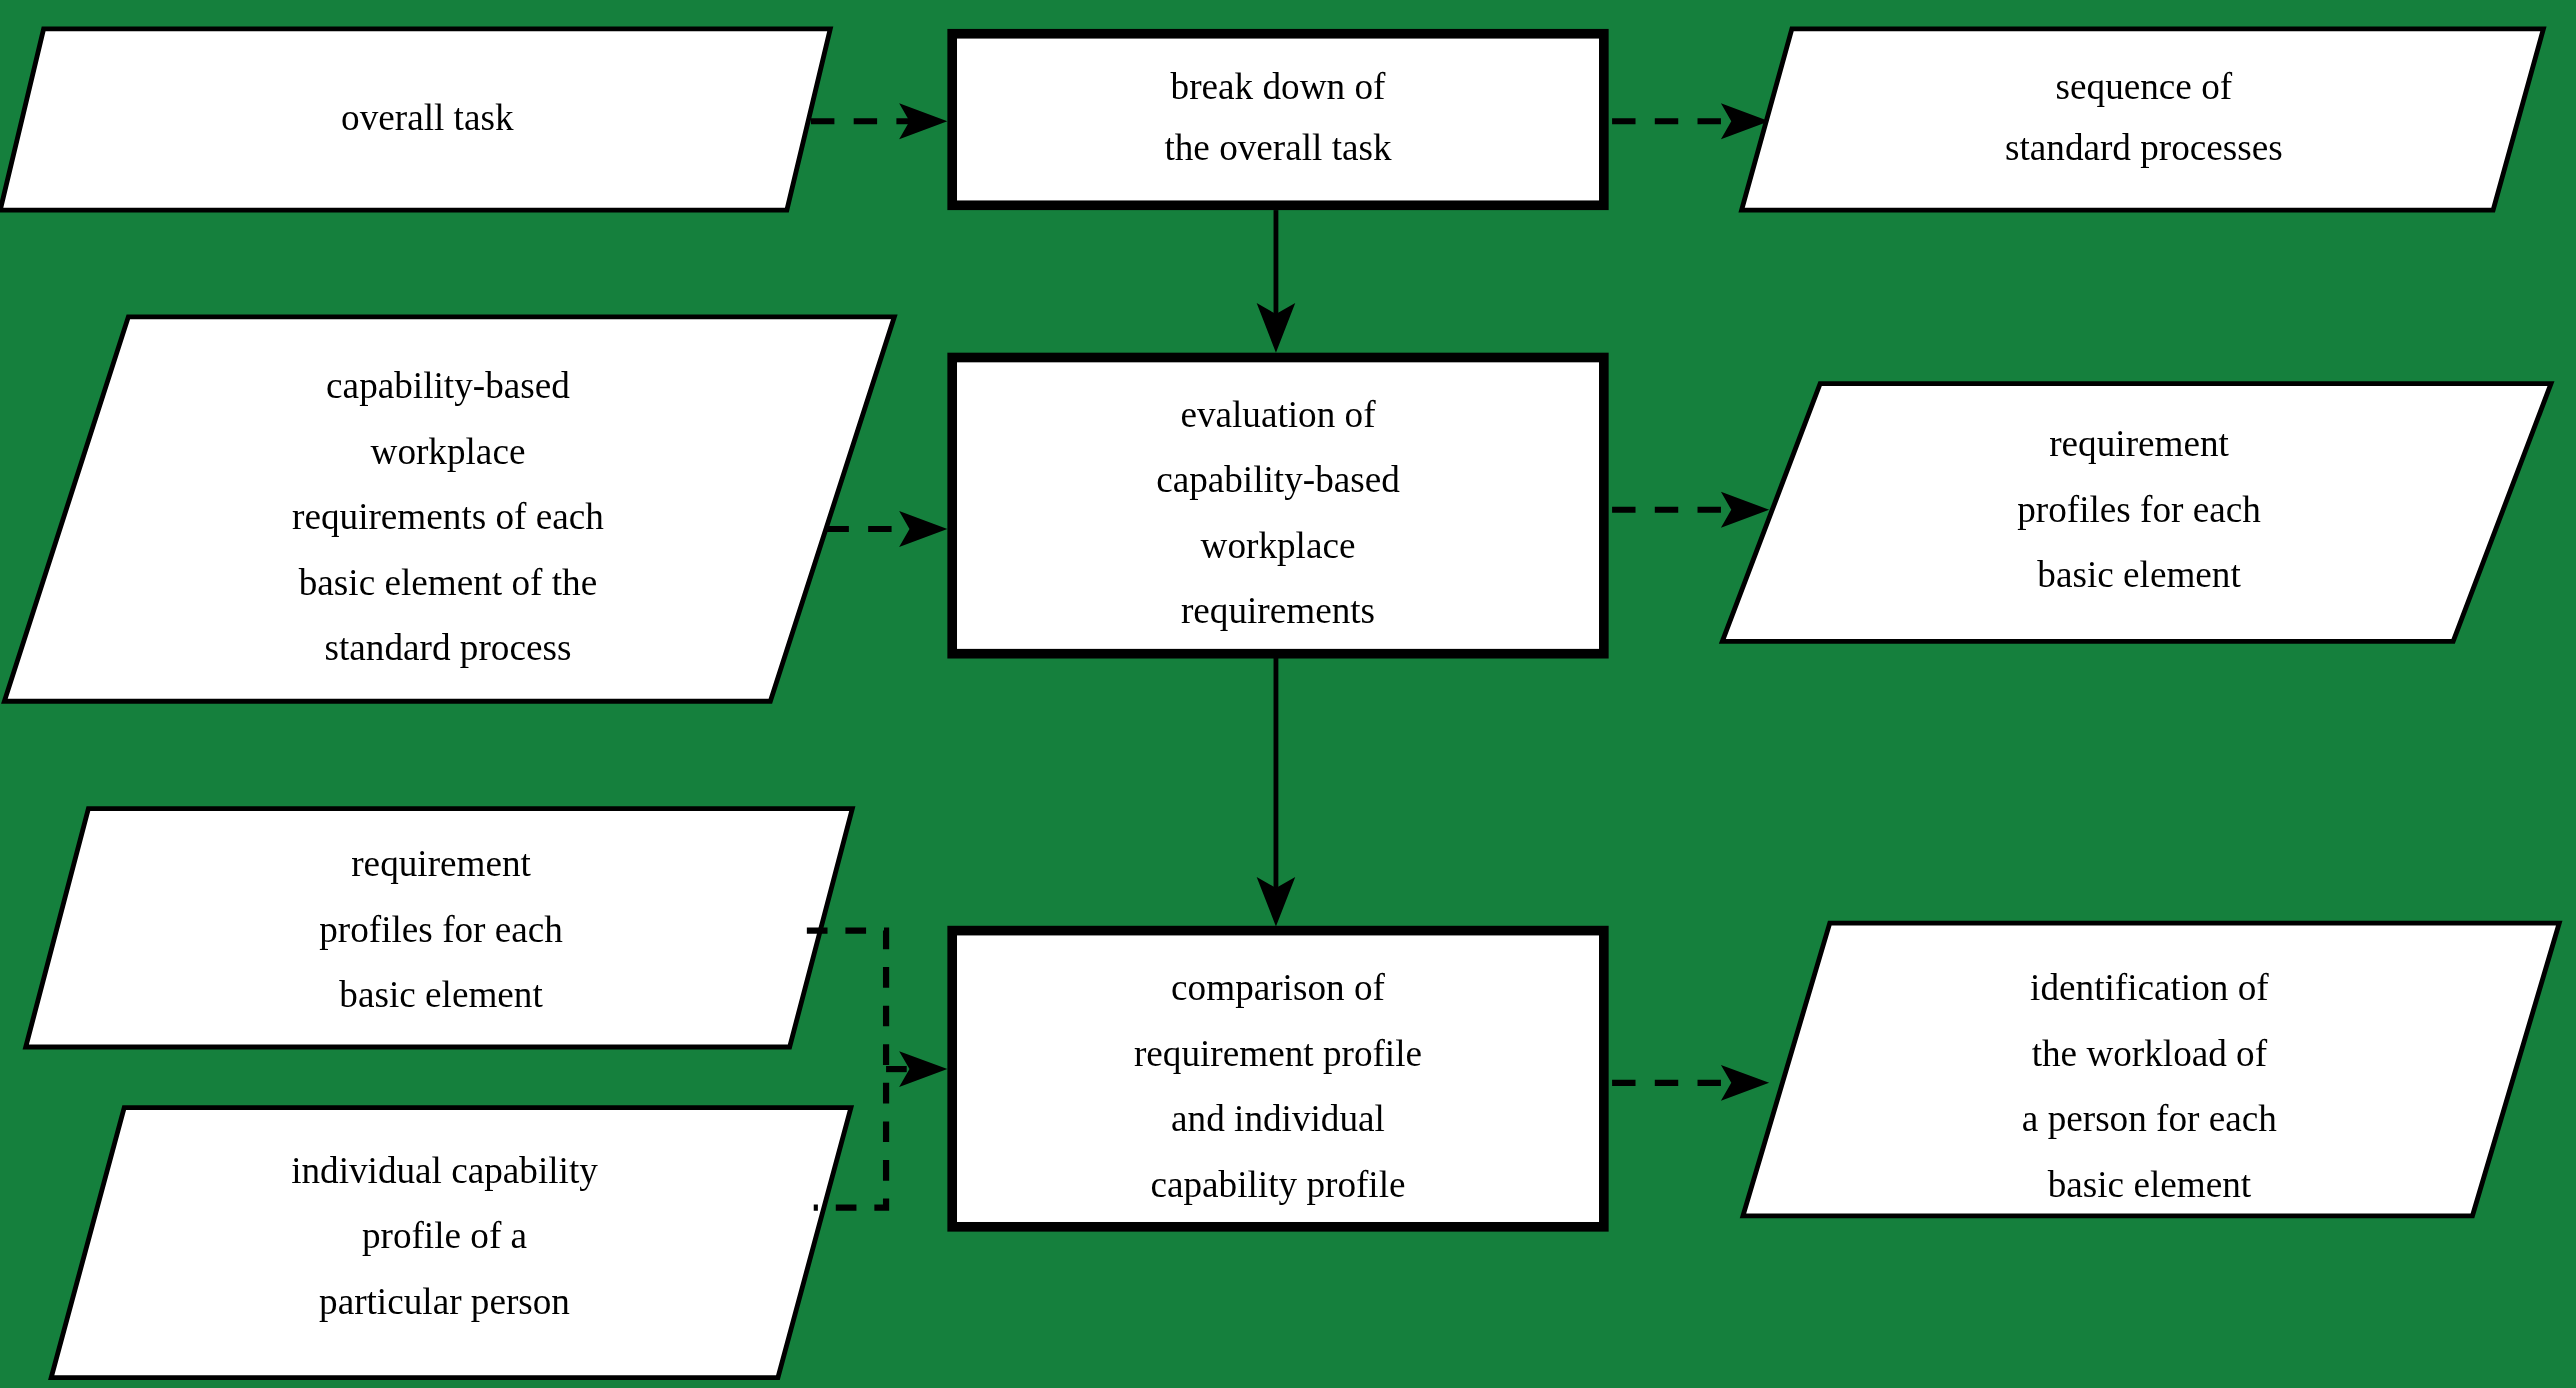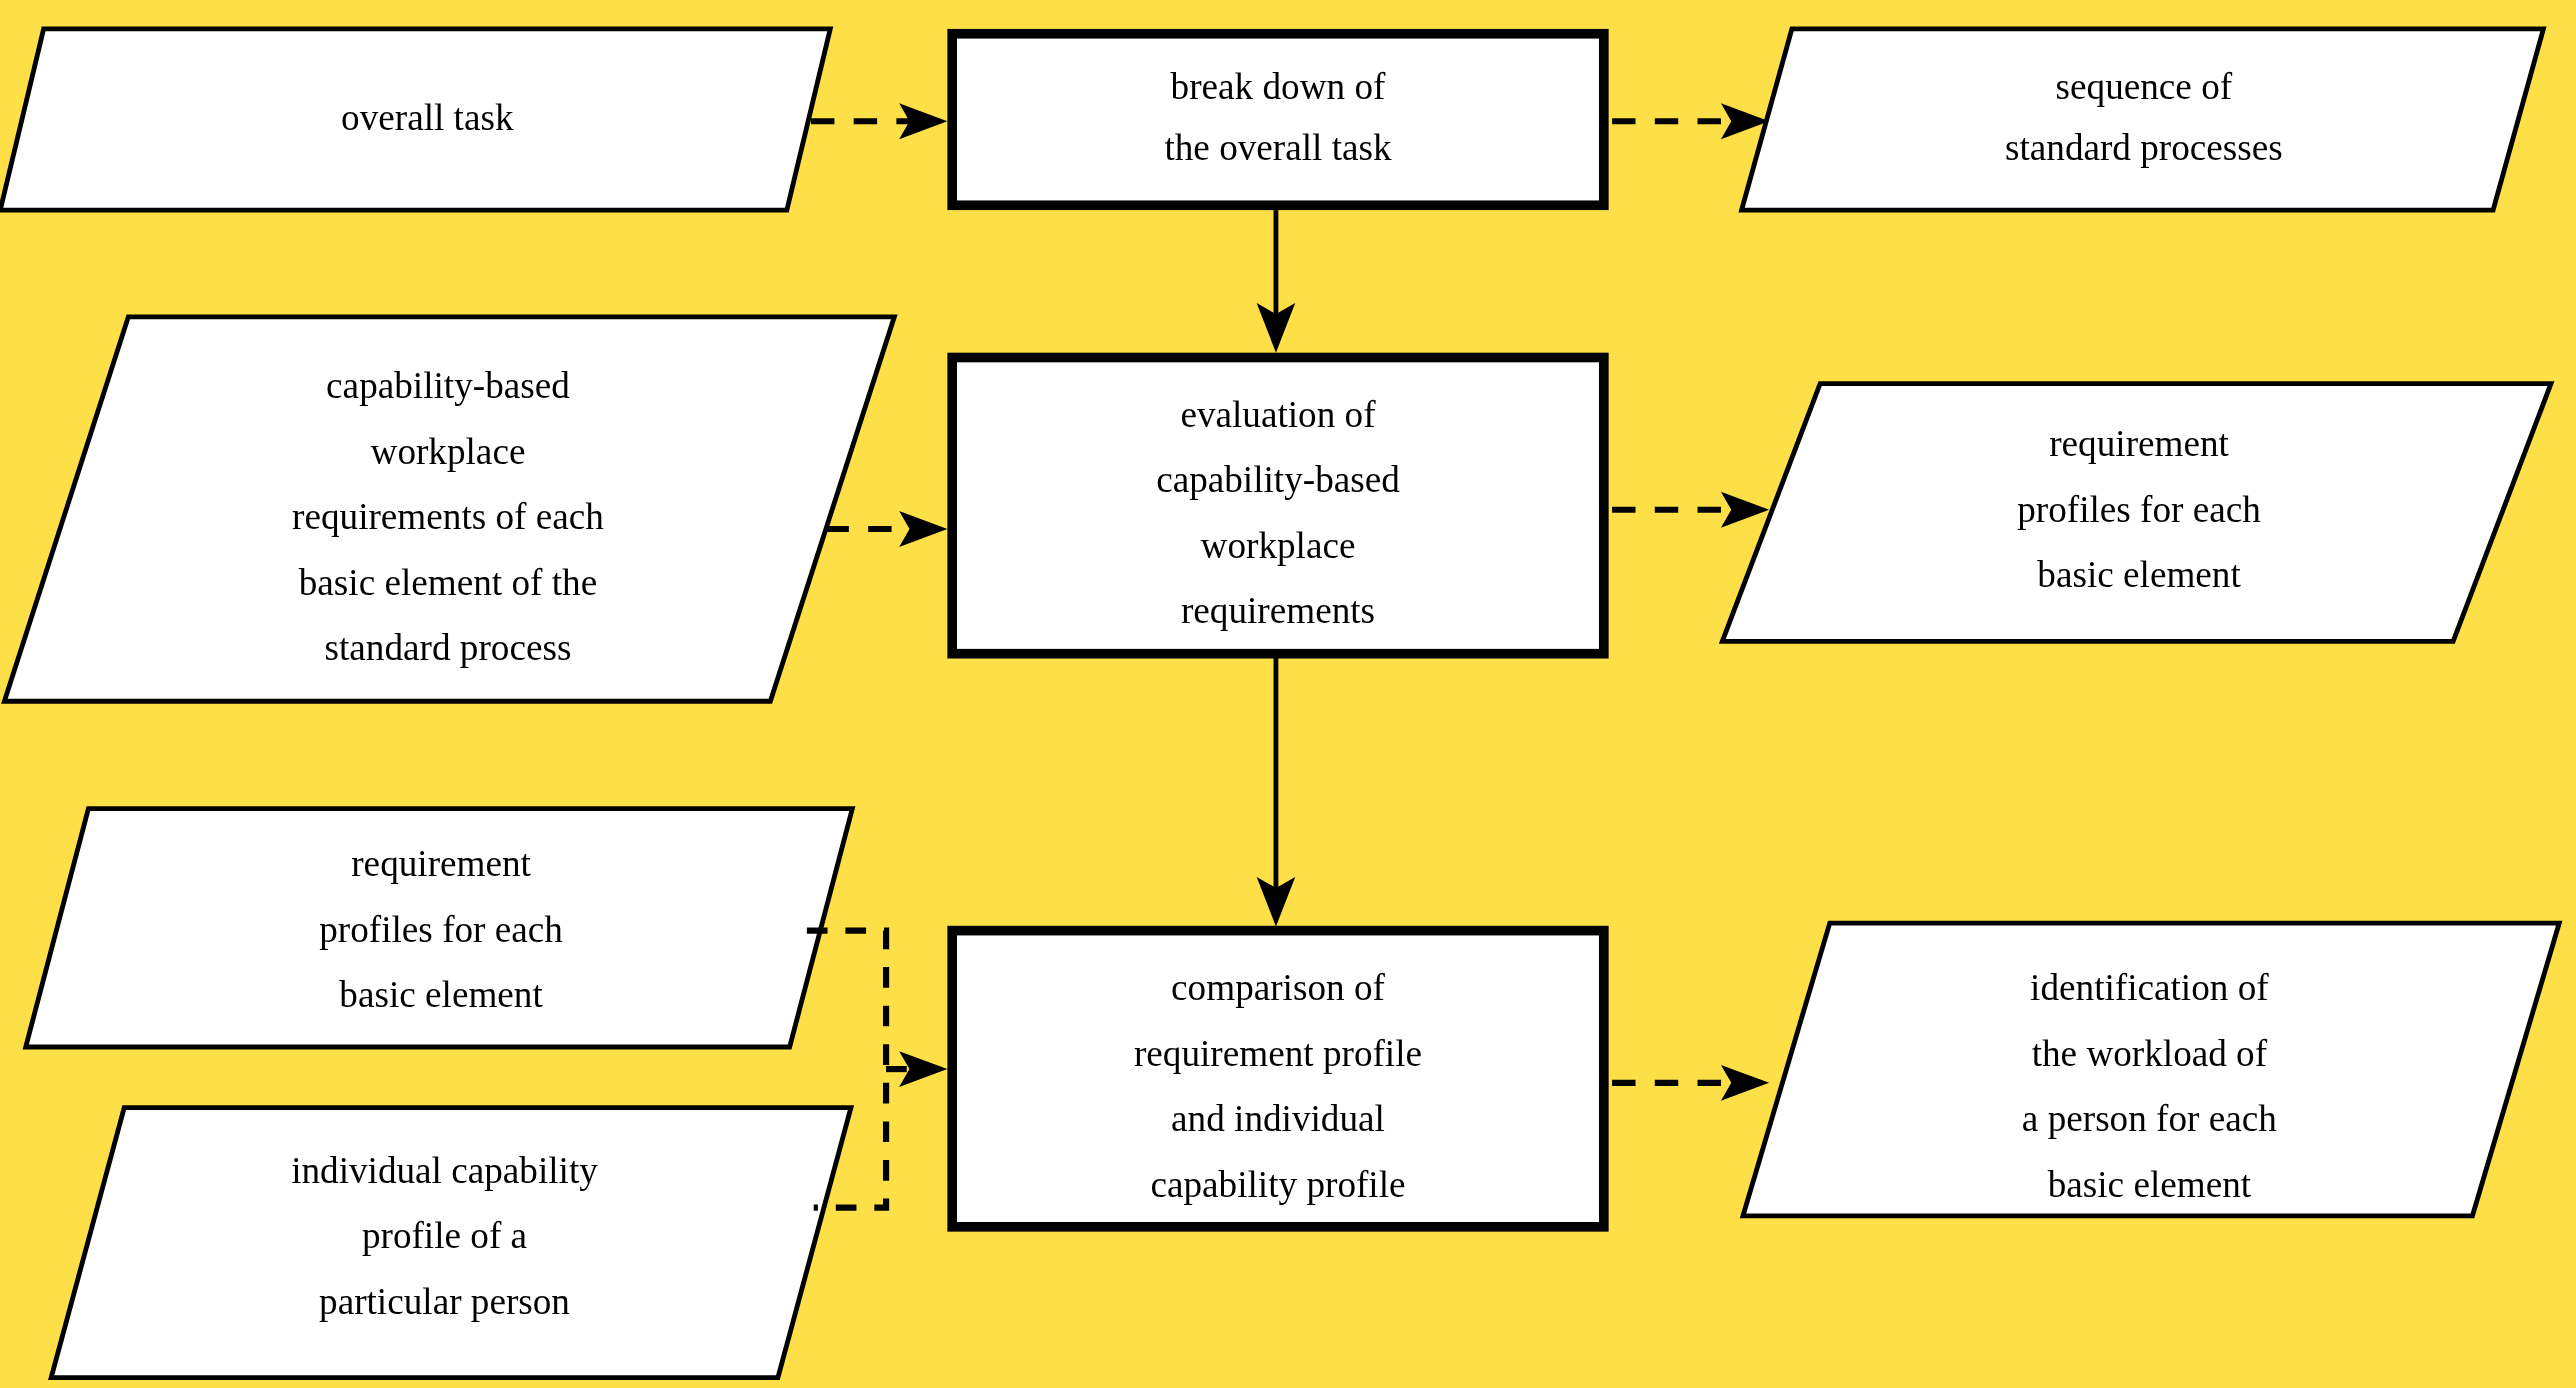--- a/index.html
+++ b/index.html
@@ -4,21 +4,21 @@
 <style>
   html, body {
     margin: 0;
     padding: 0;
     background: #ffffff;
   }
   #canvas-wrap {
     position: relative;
     width: 2576px;
     height: 1388px;
-    background: #fde047;
+    background: #15803d;
     overflow: hidden;
   }
   svg#flow {
     display: block;
     width: 2576px;
     height: 1388px;
   }
   .proc-stroke {
     stroke: #000000;
     stroke-width: 14;

